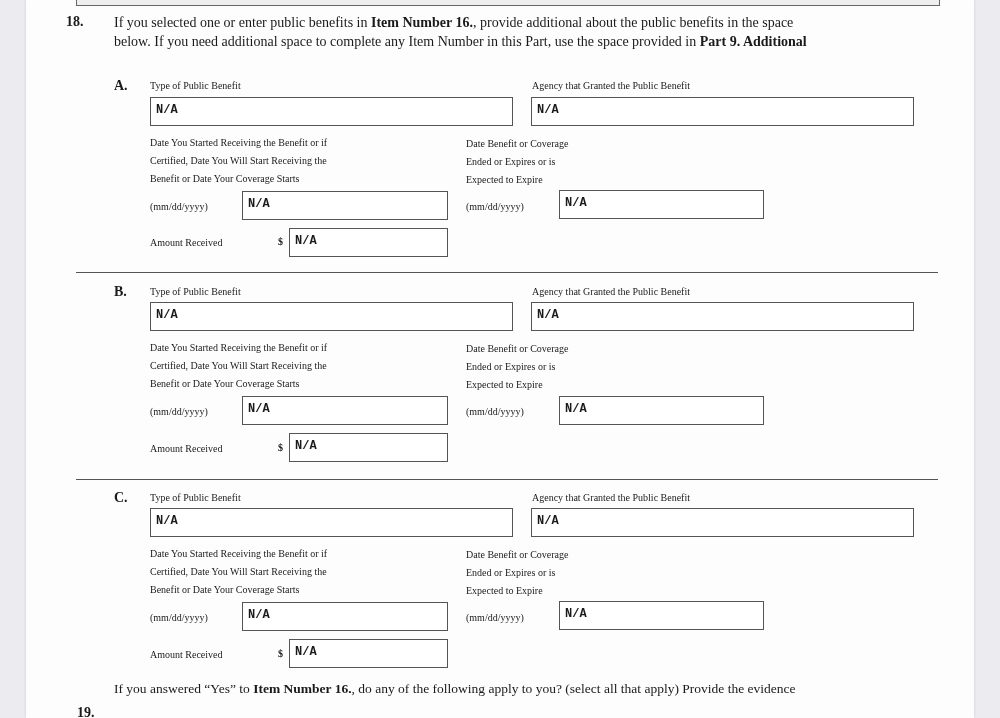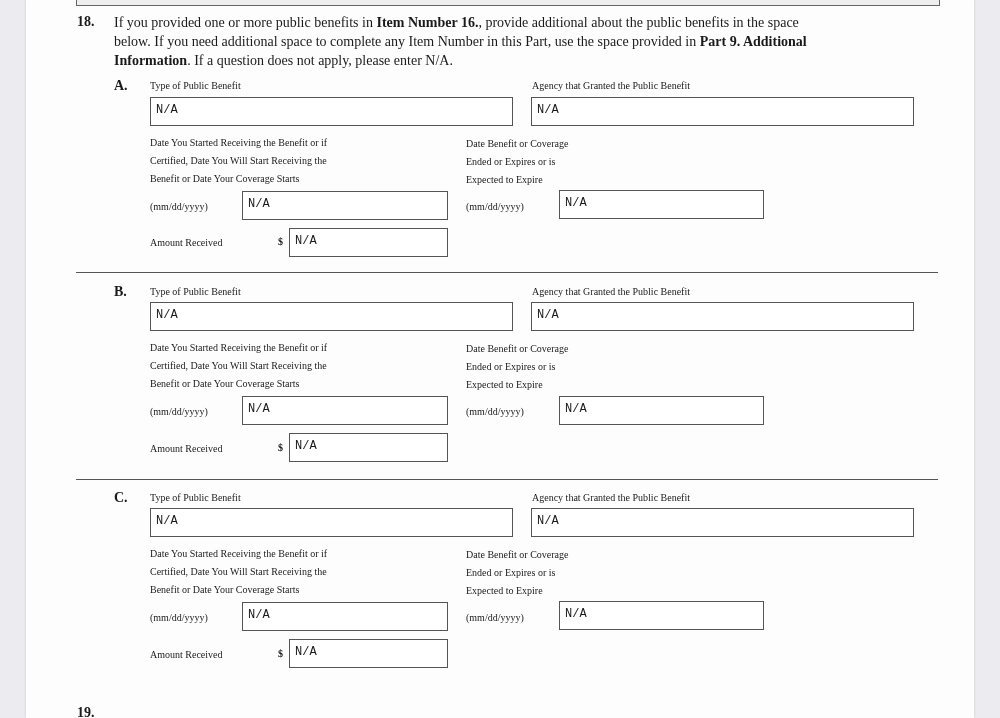--- a/index.html
+++ b/index.html
@@ -22,35 +22,34 @@
   .abs { position:absolute; }
   .item-num { font-weight:bold; font-size:14px; }
   .para { font-size:14px; line-height:19px; }
   .para b { font-weight:bold; }
   .letter { font-weight:bold; font-size:14px; }
   .lbl { font-size:10px; line-height:18px; white-space:nowrap; }
   .box {
     position:absolute; border:1.4px solid #555; background:#fff;
     box-sizing:border-box;
     font-family:"Liberation Mono", "DejaVu Sans Mono", monospace;
-    font-weight:normal; font-size:12px; padding:5px 0 0 5px;
+    font-weight:bold; font-size:12px; padding:5px 0 0 5px;
   }
   .hr { position:absolute; left:50px; width:862px; height:0; border-top:1.6px solid #555; }
 </style>
 </head>
 <body>
 
 <div class="page">
   <div class="top-box"></div>
 
-  <div class="abs item-num" style="left:51px; top:14px;font-family:Liberation Serif, serif;">18.</div>
+  <div class="abs item-num" style="left:40px; top:14px;font-family:Liberation Serif, serif;">18.</div>
   <div class="abs para" style="left:88px; top:13px; width:840px;">
-    <div><span>If you provided one or more public benefits in </span><b>Item Number 16.</b><span>, provide additional about the public benefits in the space</span></div>
+    <div><span>If you selected one or enter public benefits in </span><b>Item Number 16.</b><span>, provide additional about the public benefits in the space</span></div>
     <div><span>below.  If you need additional space to complete any Item Number in this Part, use the space provided in </span><b>Part 9. Additional</b></div>
-    <div><b>Information</b><span>.  If a question does not apply, please enter N/A.</span></div>
   </div>
 
   <div>
     <div class="abs letter" style="left:88px; top:78px;">A.</div>
     <div class="abs lbl" style="left:124px; top:77px;">Type of Public Benefit</div>
     <div class="abs lbl" style="left:506px; top:77px;">Agency that Granted the Public Benefit</div>
     <div class="box" style="left:124px; top:97px; width:363px; height:29px;">N/A</div>
     <div class="box" style="left:505px; top:97px; width:383px; height:29px;">N/A</div>
     <div class="abs lbl" style="left:124px; top:134px;">
       <div>Date You Started Receiving the Benefit or if</div>
@@ -120,14 +119,15 @@
     <div class="box" style="left:216px; top:602px; width:206px; height:29px;">N/A</div>
     <div class="abs lbl" style="left:440px; top:609px;">(mm/dd/yyyy)</div>
     <div class="box" style="left:533px; top:601px; width:205px; height:29px;">N/A</div>
     <div class="abs lbl" style="left:124px; top:646px;">Amount Received</div>
     <div class="abs lbl" style="left:252px; top:645px; font-weight:bold;">$</div>
     <div class="box" style="left:263px; top:639px; width:159px; height:29px;">N/A</div>
   </div>
 
   <div class="abs item-num" style="left:51px; top:680px;margin-top:25px;">19.</div>
   <div class="abs para" style="left:88px; top:679px; width:850px; font-size:13.5px;">
+    <div><span>If you answered “Yes” to </span><b>Item Number 16.</b><span>, do any of the following apply to you? (select all that apply) Provide the evidence</span></div>
   </div>
 </div>
 
 </body></html>

